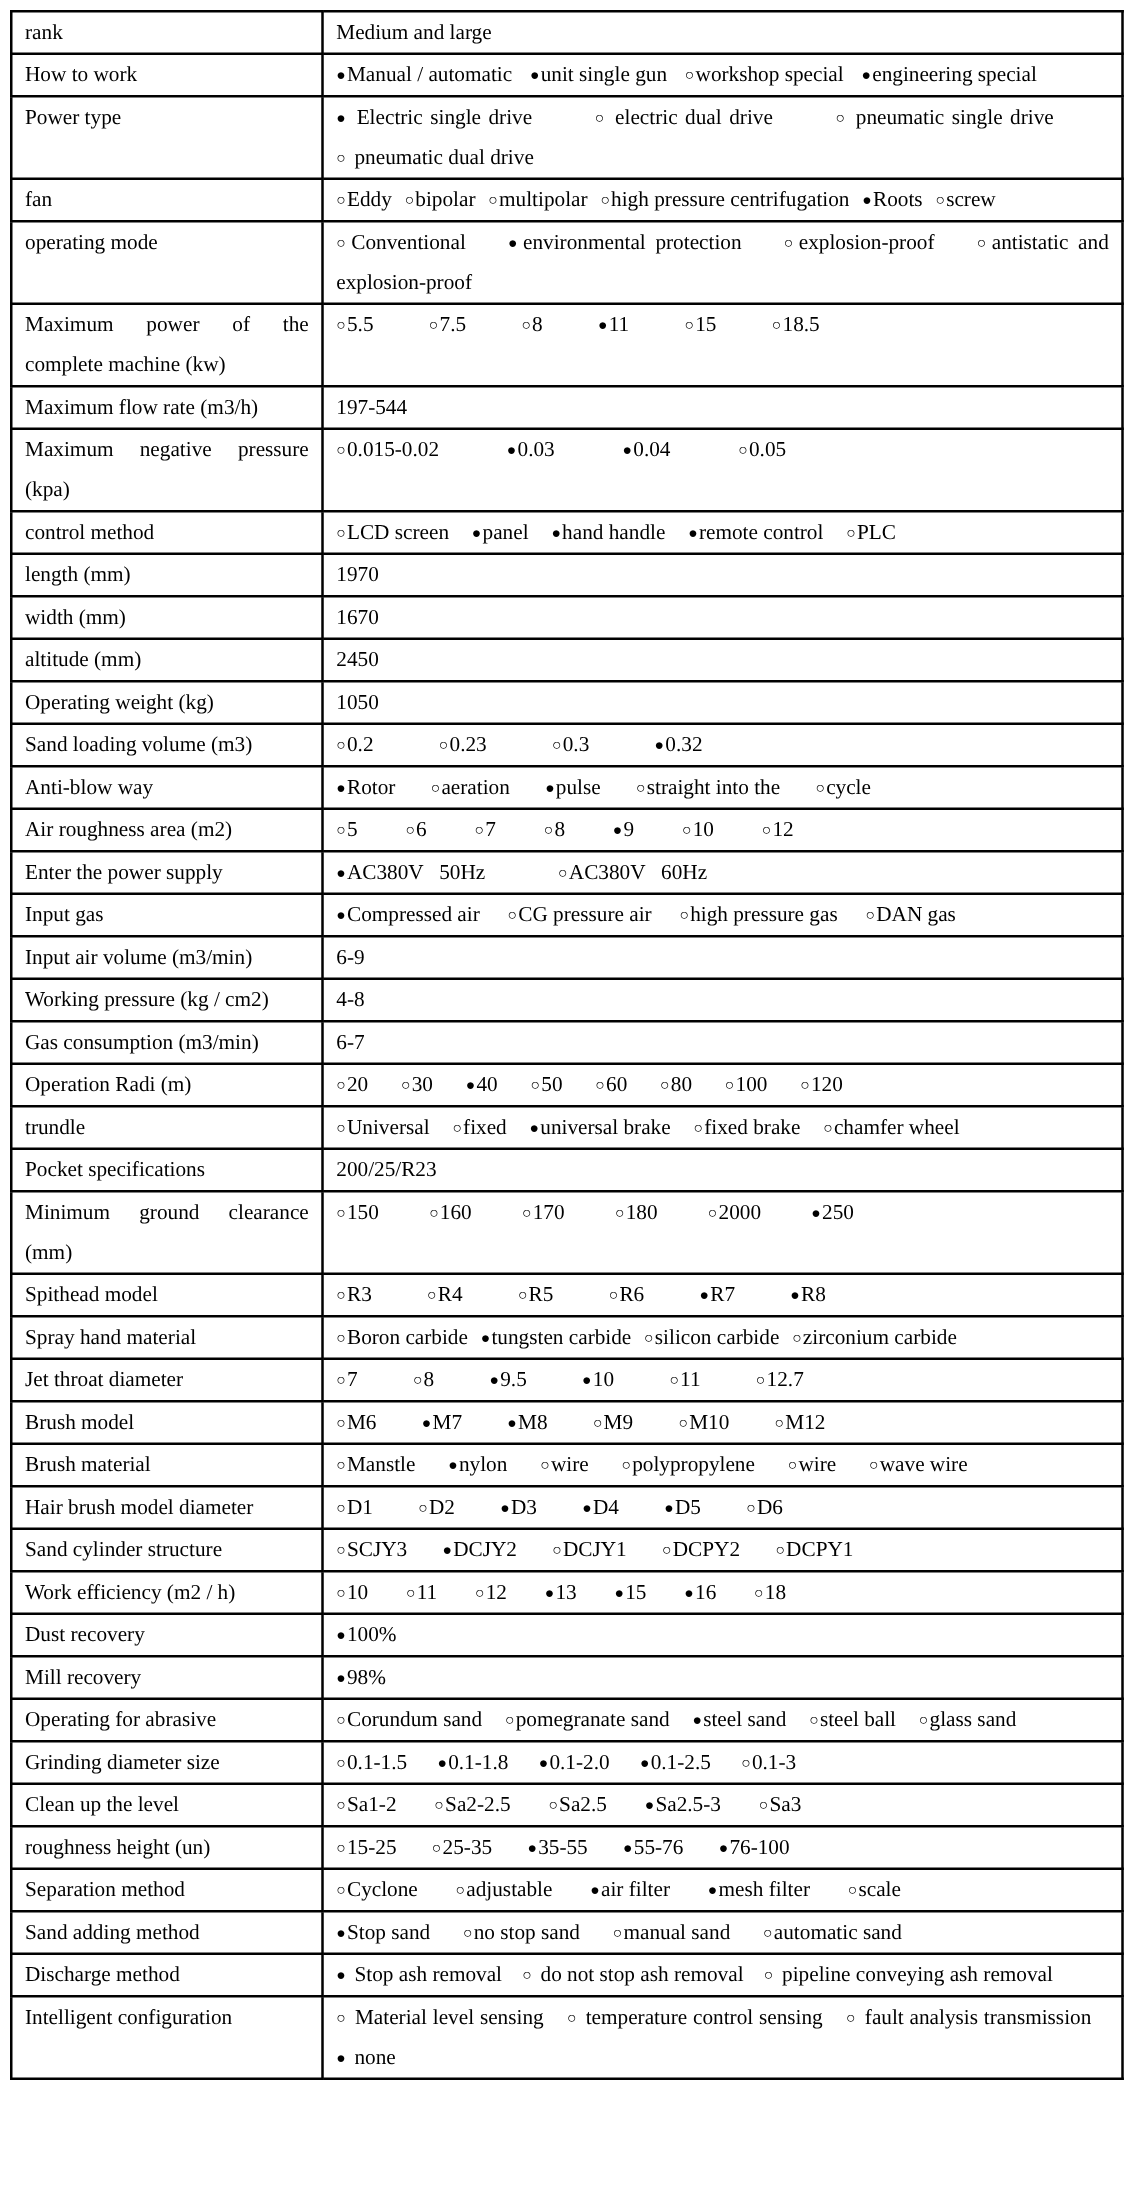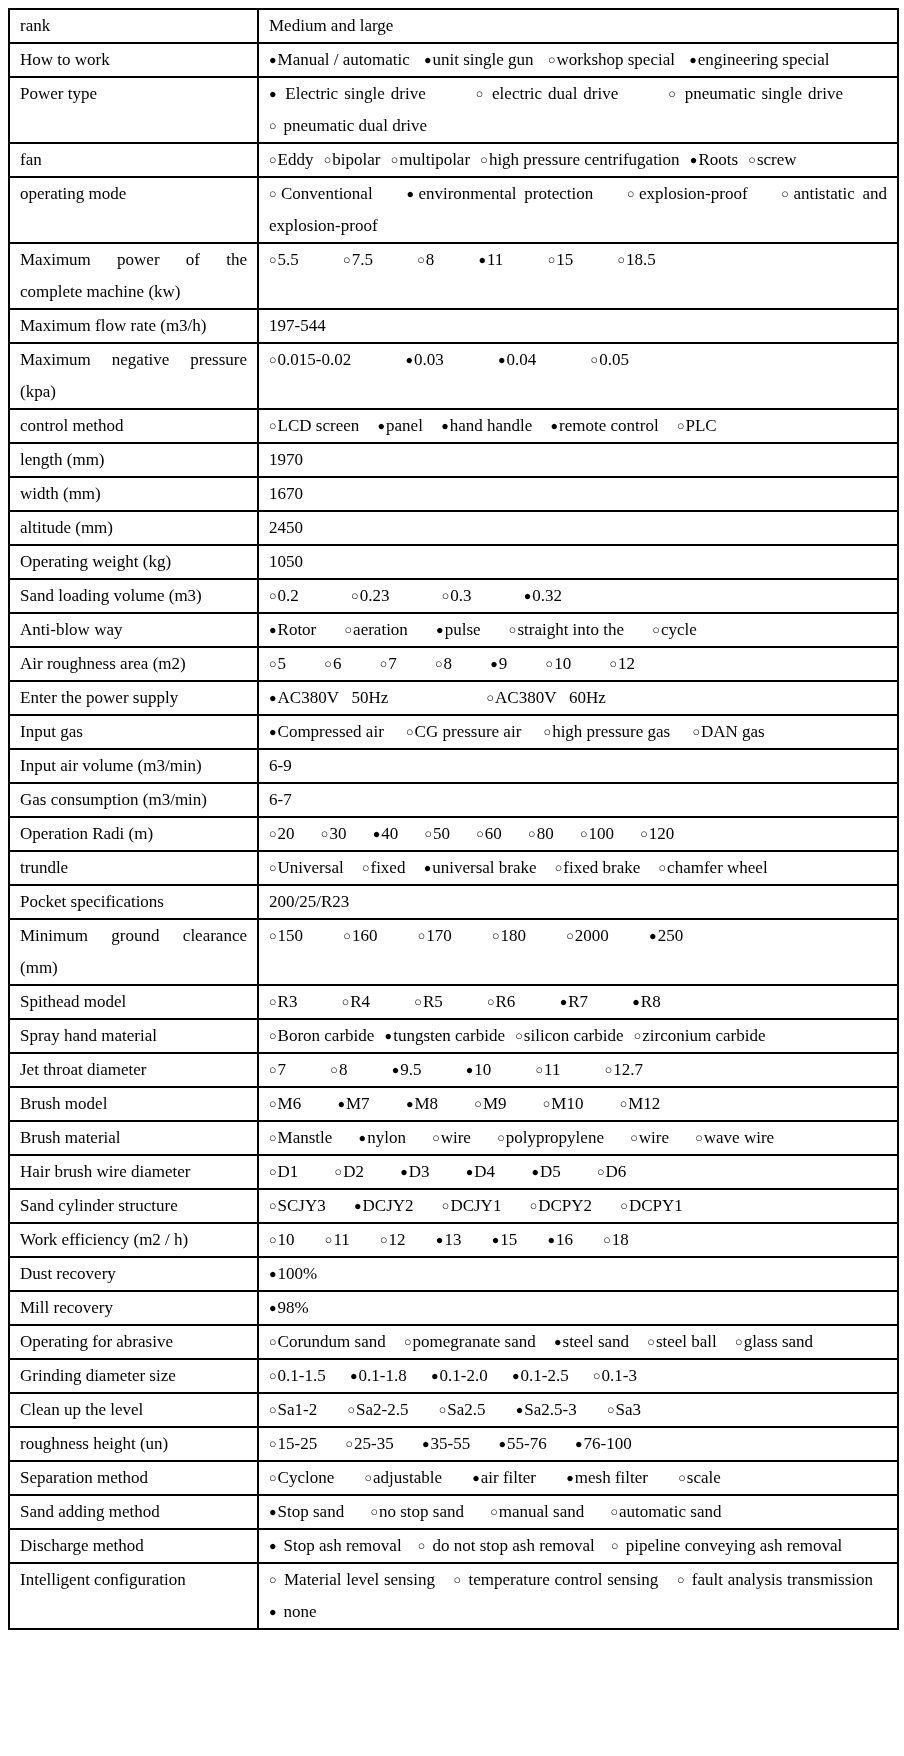--- a/index.html
+++ b/index.html
@@ -110,31 +110,35 @@
         <tr>
           <td class="label-cell">Anti-blow way</td>
           <td class="value-cell"><span class="opt" style="margin-right: 24px;"><span class="marker">●</span><span class="opt-text">Rotor</span></span> <span class="opt" style="margin-right: 24px;"><span class="marker">○</span><span class="opt-text">aeration</span></span> <span class="opt" style="margin-right: 24px;"><span class="marker">●</span><span class="opt-text">pulse</span></span> <span class="opt" style="margin-right: 24px;"><span class="marker">○</span><span class="opt-text">straight into the</span></span> <span class="opt" style="margin-right: 24px;"><span class="marker">○</span><span class="opt-text">cycle</span></span></td>
         </tr>
         <tr>
           <td class="label-cell">Air roughness area (m2)</td>
           <td class="value-cell"><span class="opt" style="margin-right: 34px;"><span class="marker">○</span><span class="opt-text">5</span></span> <span class="opt" style="margin-right: 34px;"><span class="marker">○</span><span class="opt-text">6</span></span> <span class="opt" style="margin-right: 34px;"><span class="marker">○</span><span class="opt-text">7</span></span> <span class="opt" style="margin-right: 34px;"><span class="marker">○</span><span class="opt-text">8</span></span> <span class="opt" style="margin-right: 34px;"><span class="marker">●</span><span class="opt-text">9</span></span> <span class="opt" style="margin-right: 34px;"><span class="marker">○</span><span class="opt-text">10</span></span> <span class="opt" style="margin-right: 34px;"><span class="marker">○</span><span class="opt-text">12</span></span></td>
         </tr>
         <tr>
           <td class="label-cell">Enter the power supply</td>
-          <td class="value-cell"><span class="opt" style="margin-right: 94px;"><span class="marker">●</span><span class="opt-text">AC380V   50Hz</span></span> <span class="opt" style="margin-right: 60px;"><span class="marker">○</span><span class="opt-text">AC380V   60Hz</span></span></td>
+          <td class="value-cell"><span class="opt" style="margin-right: 54px;"><span class="marker">●</span><span class="opt-text">AC380V   50Hz</span></span> <span class="opt" style="margin-right: 60px;"><span class="marker">○</span><span class="opt-text">AC380V   60Hz</span></span></td>
         </tr>
         <tr>
           <td class="label-cell">Input gas</td>
           <td class="value-cell"><span class="opt" style="margin-right: 18px;"><span class="marker">●</span><span class="opt-text">Compressed air</span></span> <span class="opt" style="margin-right: 18px;"><span class="marker">○</span><span class="opt-text">CG pressure air</span></span> <span class="opt" style="margin-right: 18px;"><span class="marker">○</span><span class="opt-text">high pressure gas</span></span> <span class="opt" style="margin-right: 18px;"><span class="marker">○</span><span class="opt-text">DAN gas</span></span></td>
         </tr>
         <tr>
           <td class="label-cell">Input air volume (m3/min)</td>
           <td class="value-cell"><span>6-9</span></td>
         </tr>
         <tr>
+          <td class="label-cell">Working pressure (kg / cm2)</td>
+          <td class="value-cell"><span>4-8</span></td>
+        </tr>
+        <tr>
           <td class="label-cell">Gas consumption (m3/min)</td>
           <td class="value-cell"><span>6-7</span></td>
         </tr>
         <tr>
           <td class="label-cell">Operation Radi (m)</td>
           <td class="value-cell"><span class="opt" style="margin-right: 22px;"><span class="marker">○</span><span class="opt-text">20</span></span> <span class="opt" style="margin-right: 22px;"><span class="marker">○</span><span class="opt-text">30</span></span> <span class="opt" style="margin-right: 22px;"><span class="marker">●</span><span class="opt-text">40</span></span> <span class="opt" style="margin-right: 22px;"><span class="marker">○</span><span class="opt-text">50</span></span> <span class="opt" style="margin-right: 22px;"><span class="marker">○</span><span class="opt-text">60</span></span> <span class="opt" style="margin-right: 22px;"><span class="marker">○</span><span class="opt-text">80</span></span> <span class="opt" style="margin-right: 22px;"><span class="marker">○</span><span class="opt-text">100</span></span> <span class="opt" style="margin-right: 22px;"><span class="marker">○</span><span class="opt-text">120</span></span></td>
         </tr>
         <tr>
           <td class="label-cell">trundle</td>
           <td class="value-cell"><span class="opt" style="margin-right: 14px;"><span class="marker">○</span><span class="opt-text">Universal</span></span> <span class="opt" style="margin-right: 14px;"><span class="marker">○</span><span class="opt-text">fixed</span></span> <span class="opt" style="margin-right: 14px;"><span class="marker">●</span><span class="opt-text">universal brake</span></span> <span class="opt" style="margin-right: 14px;"><span class="marker">○</span><span class="opt-text">fixed brake</span></span> <span class="opt" style="margin-right: 14px;"><span class="marker">○</span><span class="opt-text">chamfer wheel</span></span></td>
@@ -161,21 +165,21 @@
         </tr>
         <tr>
           <td class="label-cell">Brush model</td>
           <td class="value-cell"><span class="opt" style="margin-right: 32px;"><span class="marker">○</span><span class="opt-text">M6</span></span> <span class="opt" style="margin-right: 32px;"><span class="marker">●</span><span class="opt-text">M7</span></span> <span class="opt" style="margin-right: 32px;"><span class="marker">●</span><span class="opt-text">M8</span></span> <span class="opt" style="margin-right: 32px;"><span class="marker">○</span><span class="opt-text">M9</span></span> <span class="opt" style="margin-right: 32px;"><span class="marker">○</span><span class="opt-text">M10</span></span> <span class="opt" style="margin-right: 32px;"><span class="marker">○</span><span class="opt-text">M12</span></span></td>
         </tr>
         <tr>
           <td class="label-cell">Brush material</td>
           <td class="value-cell"><span class="opt" style="margin-right: 22px;"><span class="marker">○</span><span class="opt-text">Manstle</span></span> <span class="opt" style="margin-right: 22px;"><span class="marker">●</span><span class="opt-text">nylon</span></span> <span class="opt" style="margin-right: 22px;"><span class="marker">○</span><span class="opt-text">wire</span></span> <span class="opt" style="margin-right: 22px;"><span class="marker">○</span><span class="opt-text">polypropylene</span></span> <span class="opt" style="margin-right: 22px;"><span class="marker">○</span><span class="opt-text">wire</span></span> <span class="opt" style="margin-right: 22px;"><span class="marker">○</span><span class="opt-text">wave wire</span></span></td>
         </tr>
         <tr>
-          <td class="label-cell">Hair brush wire diameter</td>
+          <td class="label-cell">Hair brush model diameter</td>
           <td class="value-cell"><span class="opt" style="margin-right: 32px;"><span class="marker">○</span><span class="opt-text">D1</span></span> <span class="opt" style="margin-right: 32px;"><span class="marker">○</span><span class="opt-text">D2</span></span> <span class="opt" style="margin-right: 32px;"><span class="marker">●</span><span class="opt-text">D3</span></span> <span class="opt" style="margin-right: 32px;"><span class="marker">●</span><span class="opt-text">D4</span></span> <span class="opt" style="margin-right: 32px;"><span class="marker">●</span><span class="opt-text">D5</span></span> <span class="opt" style="margin-right: 32px;"><span class="marker">○</span><span class="opt-text">D6</span></span></td>
         </tr>
         <tr>
           <td class="label-cell">Sand cylinder structure</td>
           <td class="value-cell"><span class="opt" style="margin-right: 24px;"><span class="marker">○</span><span class="opt-text">SCJY3</span></span> <span class="opt" style="margin-right: 24px;"><span class="marker">●</span><span class="opt-text">DCJY2</span></span> <span class="opt" style="margin-right: 24px;"><span class="marker">○</span><span class="opt-text">DCJY1</span></span> <span class="opt" style="margin-right: 24px;"><span class="marker">○</span><span class="opt-text">DCPY2</span></span> <span class="opt" style="margin-right: 24px;"><span class="marker">○</span><span class="opt-text">DCPY1</span></span></td>
         </tr>
         <tr>
           <td class="label-cell">Work efficiency (m2 / h)</td>
           <td class="value-cell"><span class="opt" style="margin-right: 26px;"><span class="marker">○</span><span class="opt-text">10</span></span> <span class="opt" style="margin-right: 26px;"><span class="marker">○</span><span class="opt-text">11</span></span> <span class="opt" style="margin-right: 26px;"><span class="marker">○</span><span class="opt-text">12</span></span> <span class="opt" style="margin-right: 26px;"><span class="marker">●</span><span class="opt-text">13</span></span> <span class="opt" style="margin-right: 26px;"><span class="marker">●</span><span class="opt-text">15</span></span> <span class="opt" style="margin-right: 26px;"><span class="marker">●</span><span class="opt-text">16</span></span> <span class="opt" style="margin-right: 26px;"><span class="marker">○</span><span class="opt-text">18</span></span></td>
         </tr>

